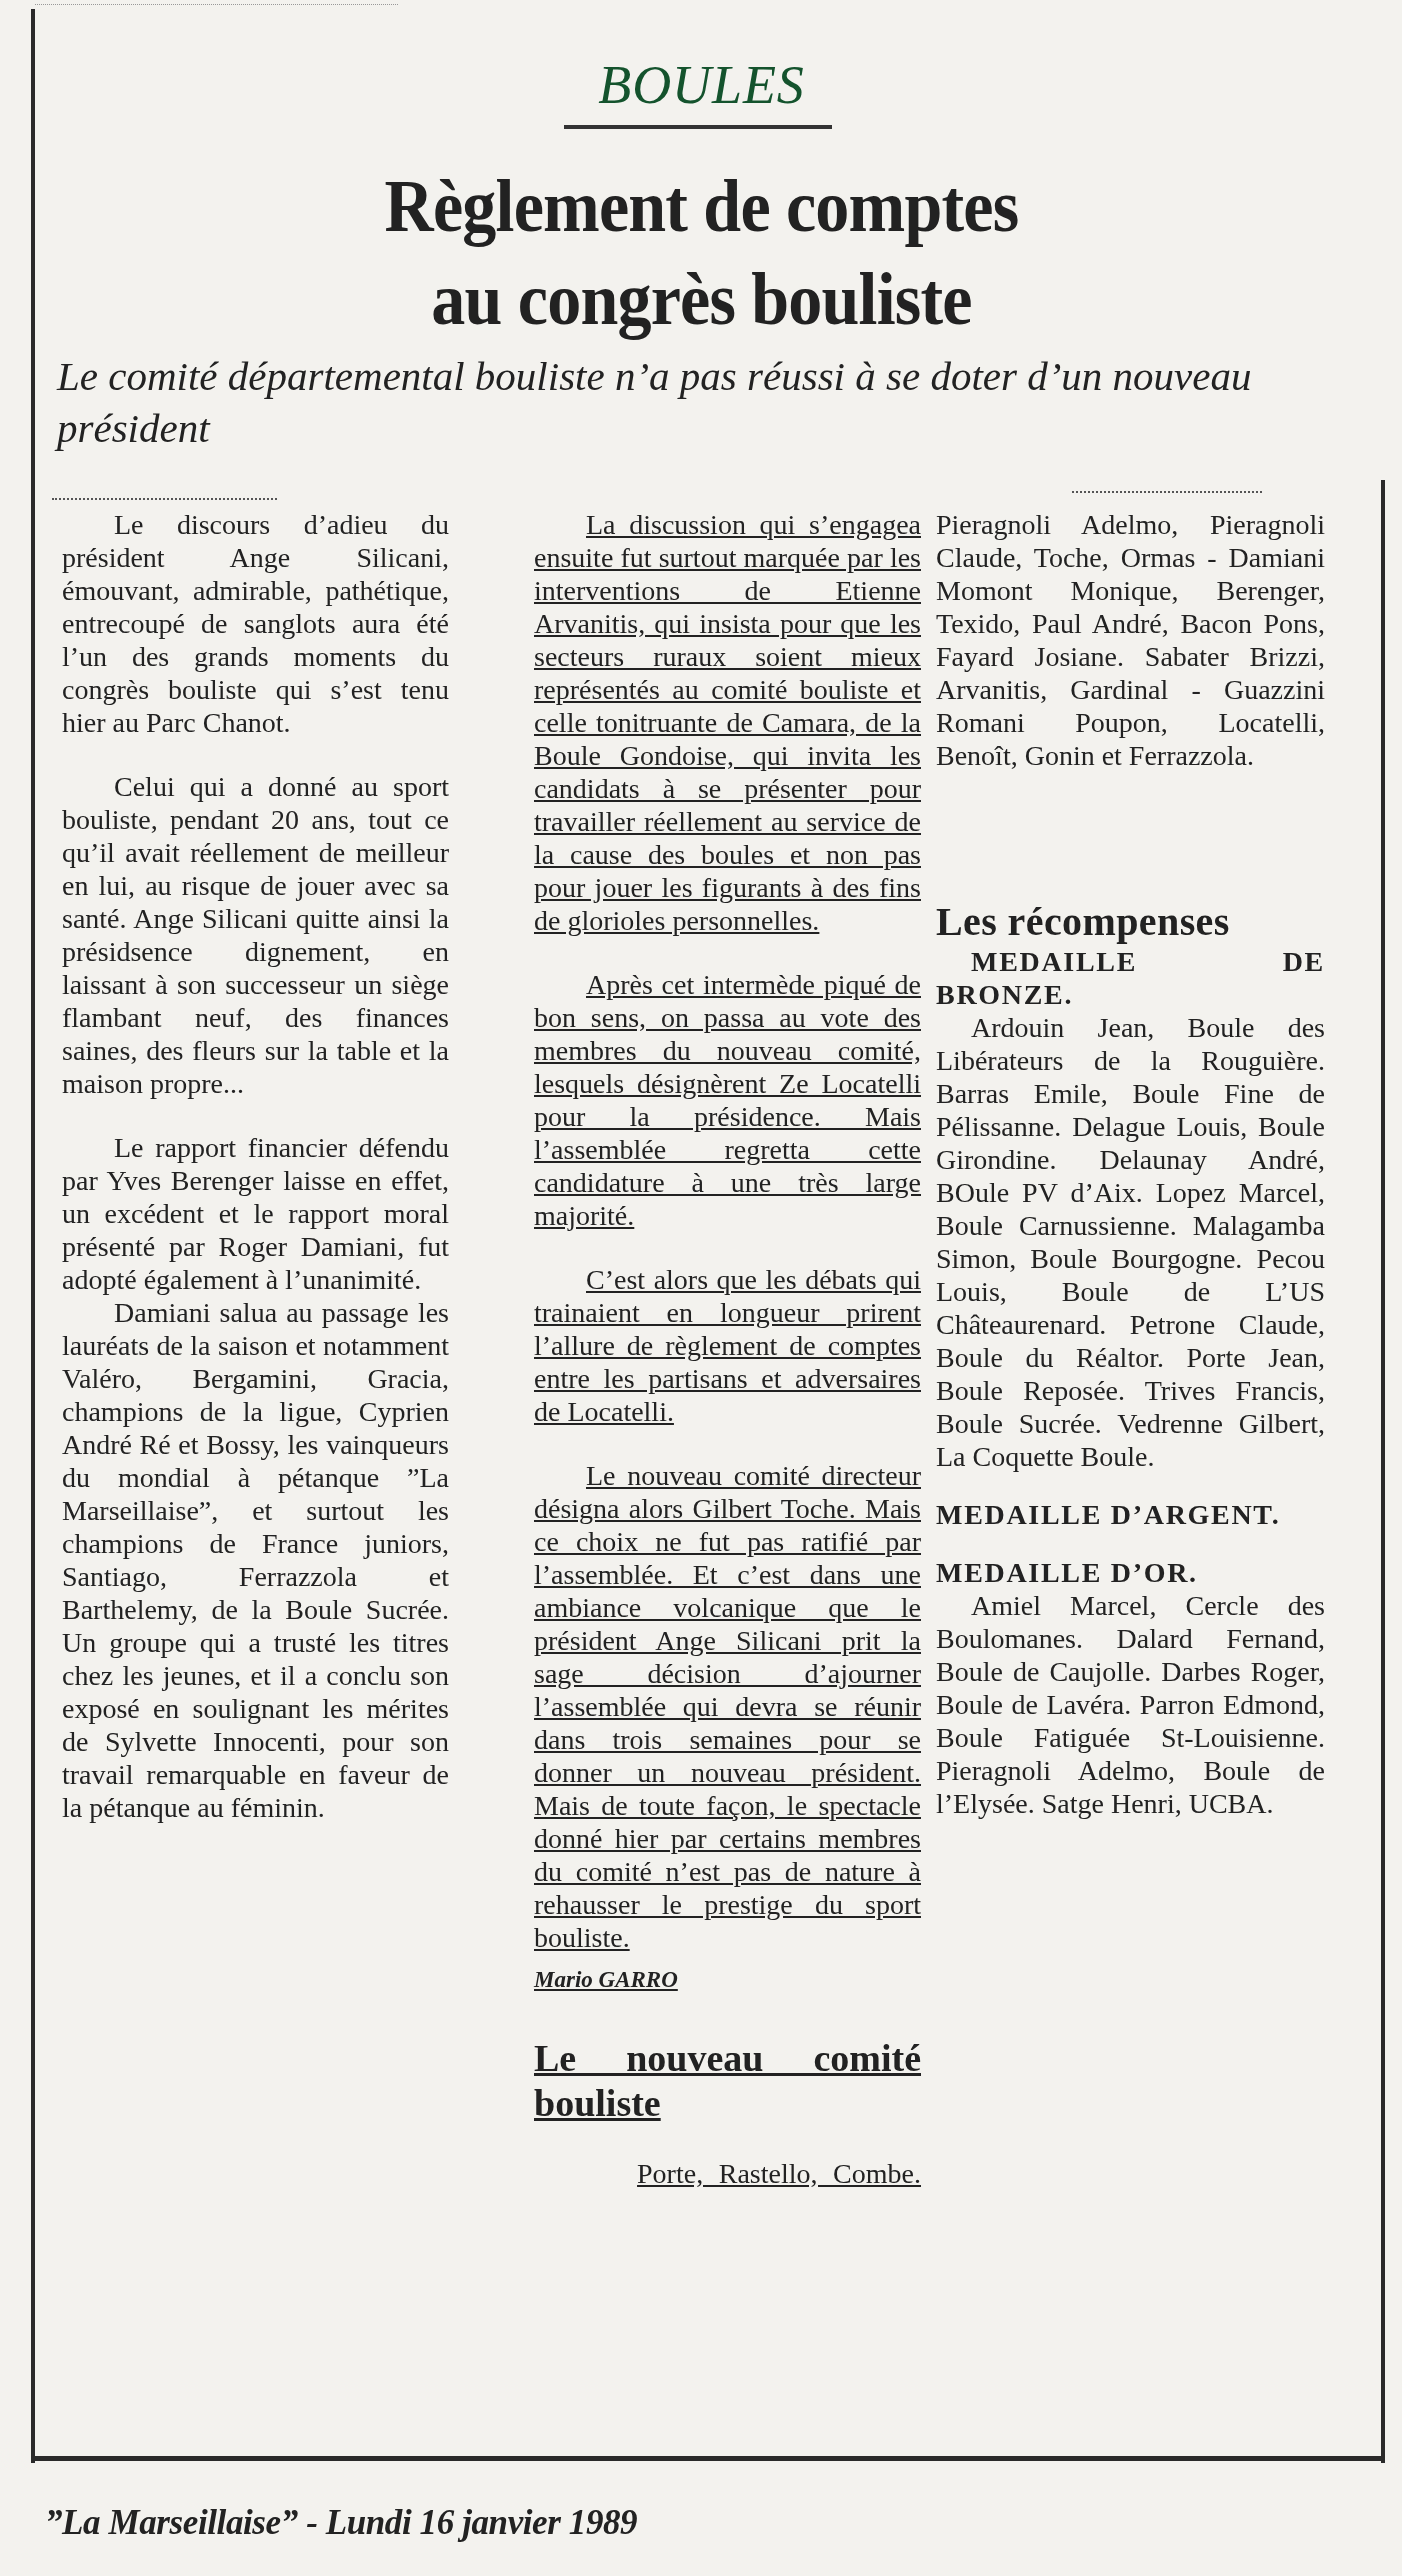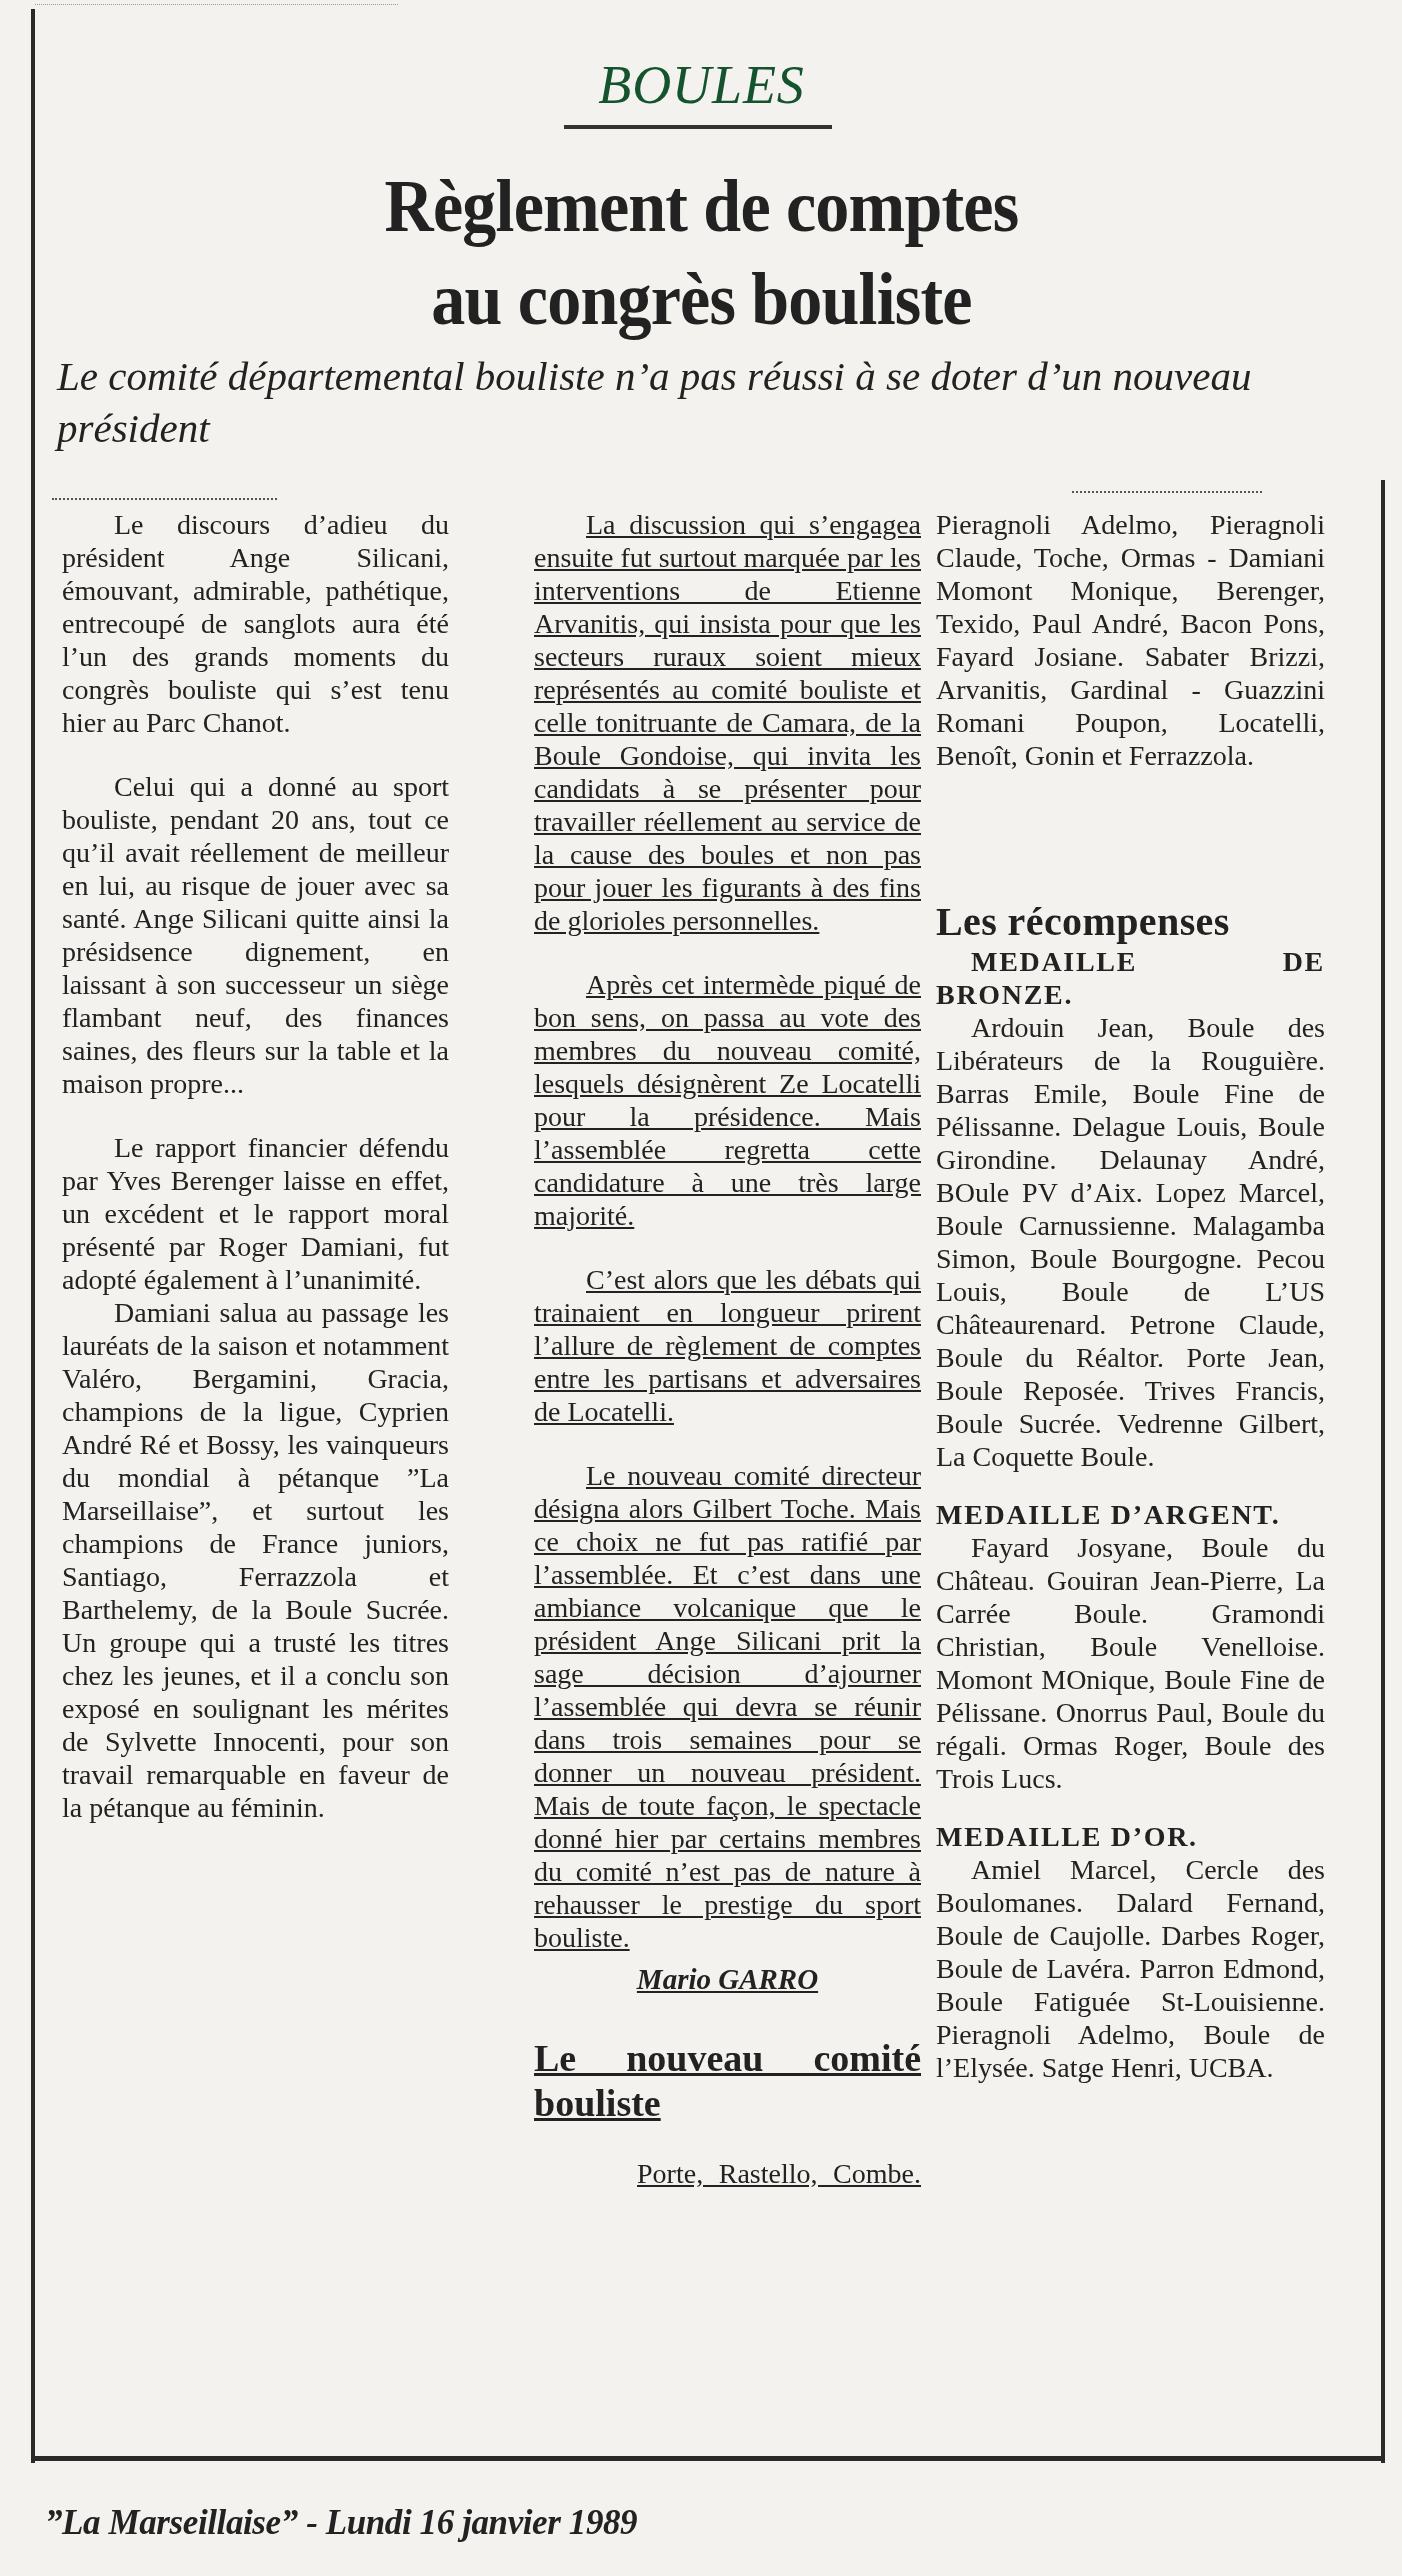--- a/index.html
+++ b/index.html
@@ -71,24 +71,24 @@
     color: #222;
   }
   .col p { margin: 0; }
   .col p.indent { text-indent: 52px; }
   .col .gap { margin-top: 31px; }
   .col-1 { left: 62px; top: 508px; width: 387px; }
   .col-2 { left: 534px; top: 508px; width: 387px; text-decoration: underline; }
   .col-3 { left: 936px; top: 508px; width: 389px; }
 
   .byline {
-    text-align: center;
+    text-align: left;
     font-style: italic;
     font-weight: bold;
-    font-size: 29px;
+    font-size: 23px;
     margin-top: 8.6px;
   }
   .subhead-center {
     font-weight: bold;
     font-size: 38px;
     line-height: 45px;
     margin-top: 40px;
   }
   .committee-line {
     text-align: right;
@@ -162,21 +162,20 @@
   <p>Pieragnoli Adelmo, Pieragnoli Claude, Toche, Ormas - Damiani Momont Monique, Berenger, Texido, Paul André, Bacon Pons, Fayard Josiane. Sabater Brizzi, Arvanitis, Gardinal - Guazzini Romani Poupon, Locatelli, Benoît, Gonin et Ferrazzola.</p>
   <div class="subhead-left">Les récompenses</div>
 
   <div>
     <p class="medal-head first">MEDAILLE DE BRONZE.</p>
     <p class="medal-body">Ardouin Jean, Boule des Libérateurs de la Rouguière. Barras Emile, Boule Fine de Pélissanne. Delague Louis, Boule Girondine. Delaunay André, BOule PV d’Aix. Lopez Marcel, Boule Carnussienne. Malagamba Simon, Boule Bourgogne. Pecou Louis, Boule de L’US Châteaurenard. Petrone Claude, Boule du Réaltor. Porte Jean, Boule Reposée. Trives Francis, Boule Sucrée. Vedrenne Gilbert, La Coquette Boule.</p>
   </div>
 
   <div class="medal-block">
     <p class="medal-head">MEDAILLE D’ARGENT.</p>
-    <p class="medal-body">Fayard Josyane, Boule du Château. Gouiran Jean-Pierre, La Carrée Boule. Gramondi Christian, Boule Venelloise. Momont MOnique, Boule Fine de Pélissane. Onorrus Paul, Boule du régali. Ormas Roger, Boule des Trois Lucs.</p>
   </div>
 
   <div class="medal-block">
     <p class="medal-head">MEDAILLE D’OR.</p>
     <p class="medal-body">Amiel Marcel, Cercle des Boulomanes. Dalard Fernand, Boule de Caujolle. Darbes Roger, Boule de Lavéra. Parron Edmond, Boule Fatiguée St-Louisienne. Pieragnoli Adelmo, Boule de l’Elysée. Satge Henri, UCBA.</p>
   </div>
 </div>
 
 <div class="footer-caption">”La Marseillaise” - Lundi 16 janvier 1989</div>
 

